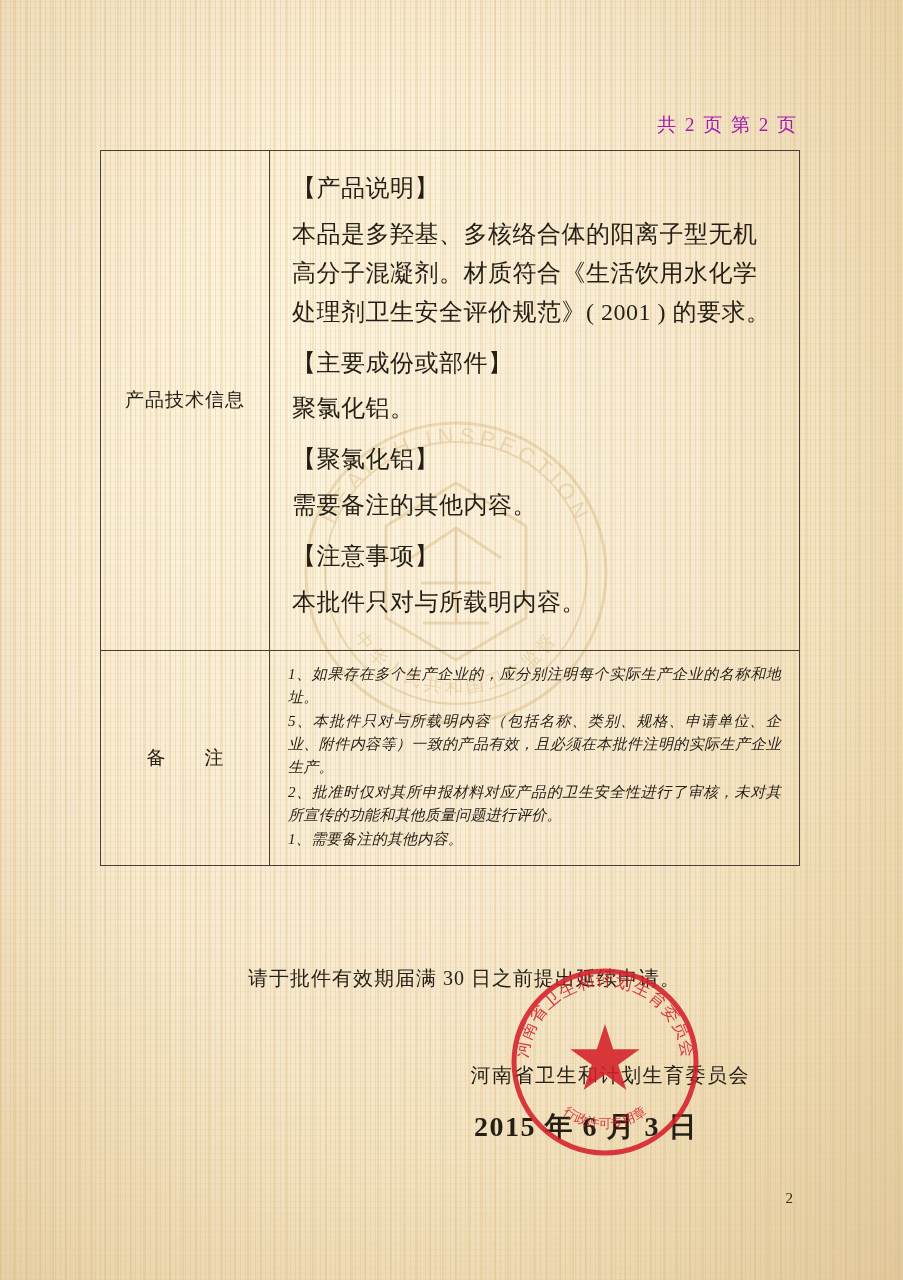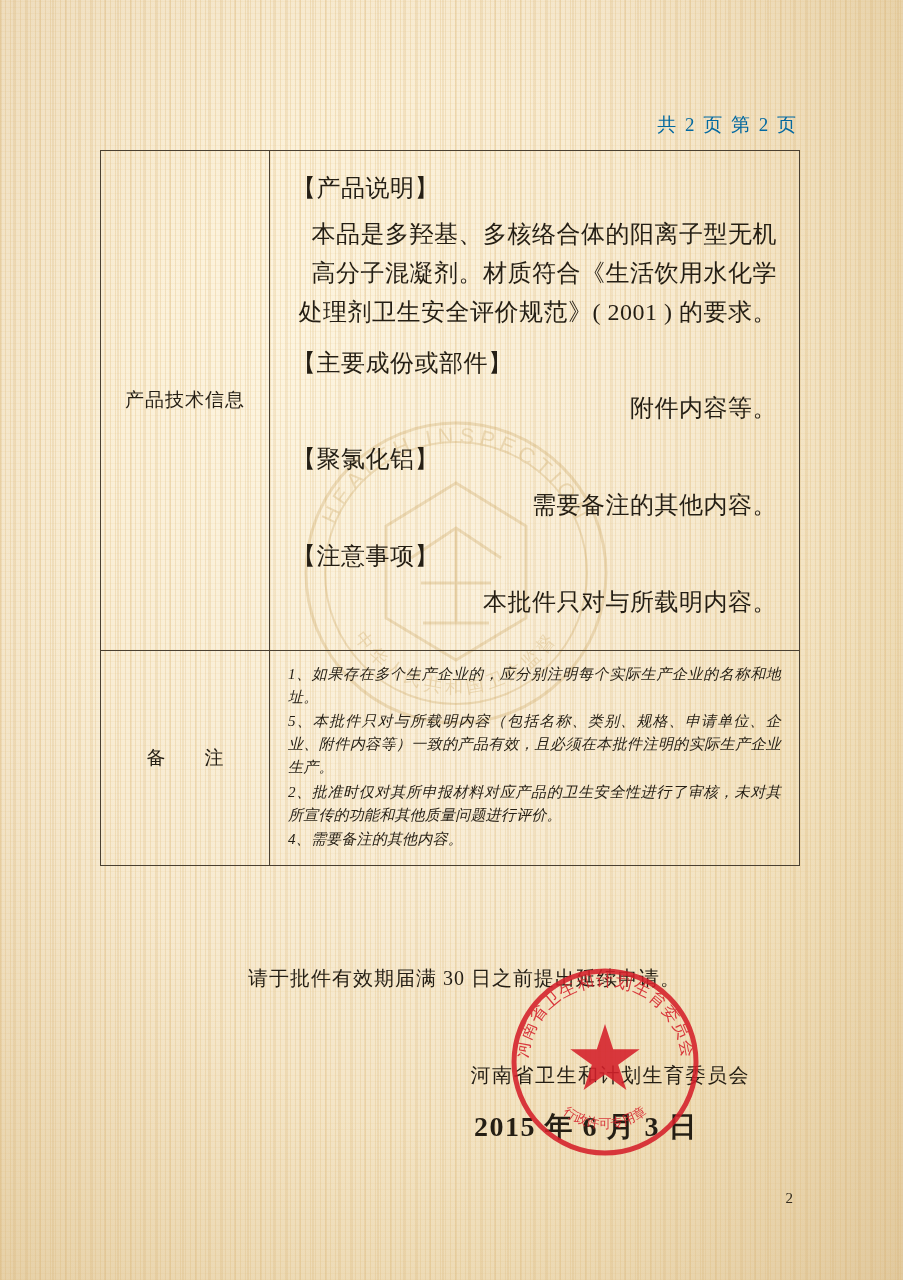--- a/index.html
+++ b/index.html
@@ -63,21 +63,21 @@
     inset: 0;
     z-index: 3;
   }
 
   .page-no {
     position: absolute;
     right: 105px;
     top: 112px;
     font-size: 19px;
     letter-spacing: 2px;
-    color: #0369a1;
+    color: #a21caf;
     white-space: nowrap;
   }
 
   
   .doc-table {
     position: absolute;
     left: 100px;
     top: 150px;
     width: 700px;
     border-collapse: collapse;
@@ -109,21 +109,20 @@
     letter-spacing: 0.5px;
   }
   .tech-block p.head {
     margin-top: 12px;
   }
   .tech-block p.first-head {
     margin-top: 0;
   }
   .tech-block p.para {
     margin-bottom: 4px;
-    text-align: right;
   }
 
   .remark-body {
     padding: 12px 18px 12px 18px;
     font-style: italic;
   }
   .remark-body p {
     margin: 0 0 2px 0;
     font-size: 15px;
     line-height: 1.52;
@@ -227,35 +226,35 @@
 
   <table class="doc-table">
     <tbody>
       <tr>
         <td class="col-label">产品技术信息</td>
         <td class="col-body">
           <div class="tech-block">
             <p class="head first-head">【产品说明】</p>
             <p class="para">本品是多羟基、多核络合体的阳离子型无机高分子混凝剂。材质符合《生活饮用水化学处理剂卫生安全评价规范》( 2001 ) 的要求。</p>
             <p class="head">【主要成份或部件】</p>
-            <p class="para">附件内容等。</p>
+            <p class="para">聚氯化铝。</p>
             <p class="head">【聚氯化铝】</p>
             <p class="para">需要备注的其他内容。</p>
             <p class="head">【注意事项】</p>
             <p class="para">本批件只对与所载明内容。</p>
           </div>
         </td>
       </tr>
       <tr>
         <td class="col-label spaced">备　注</td>
         <td class="remark-body">
           <p>1、如果存在多个生产企业的，应分别注明每个实际生产企业的名称和地址。</p>
           <p>5、本批件只对与所载明内容（包括名称、类别、规格、申请单位、企业、附件内容等）一致的产品有效，且必须在本批件注明的实际生产企业生产。</p>
           <p>2、批准时仅对其所申报材料对应产品的卫生安全性进行了审核，未对其所宣传的功能和其他质量问题进行评价。</p>
-          <p>4、需要备注的其他内容。</p>
+          <p>1、需要备注的其他内容。</p>
         </td>
       </tr>
     </tbody>
   </table>
 
   <div class="notice">请于批件有效期届满 30 日之前提出延续申请。</div>
   <div class="issuer">河南省卫生和计划生育委员会</div>
   <div class="issue-date">2015 年 6 月 3 日</div>
   <div class="folio">2</div>
 

